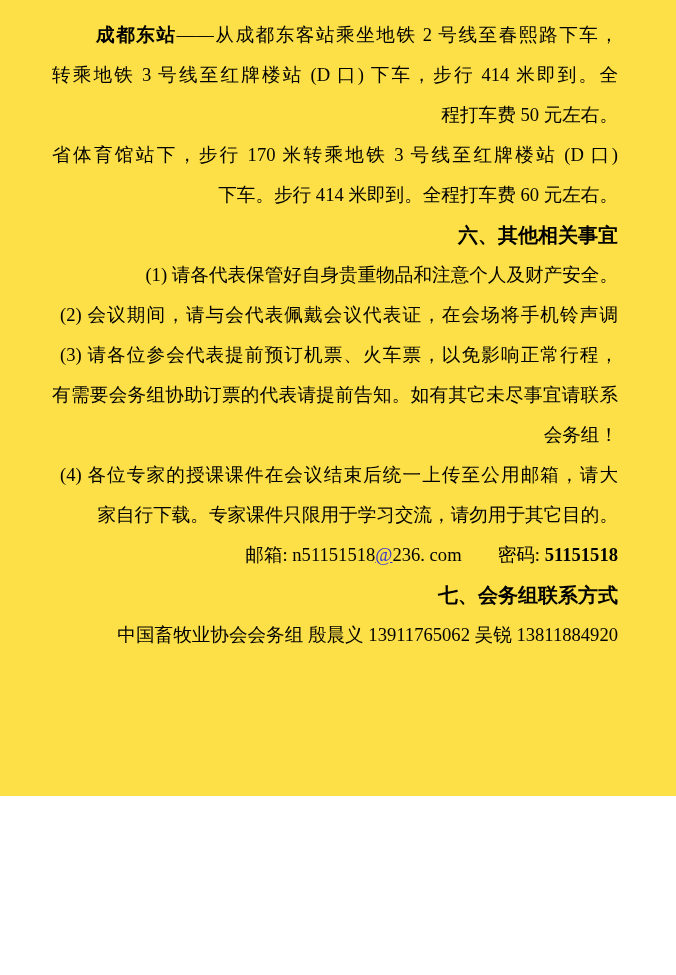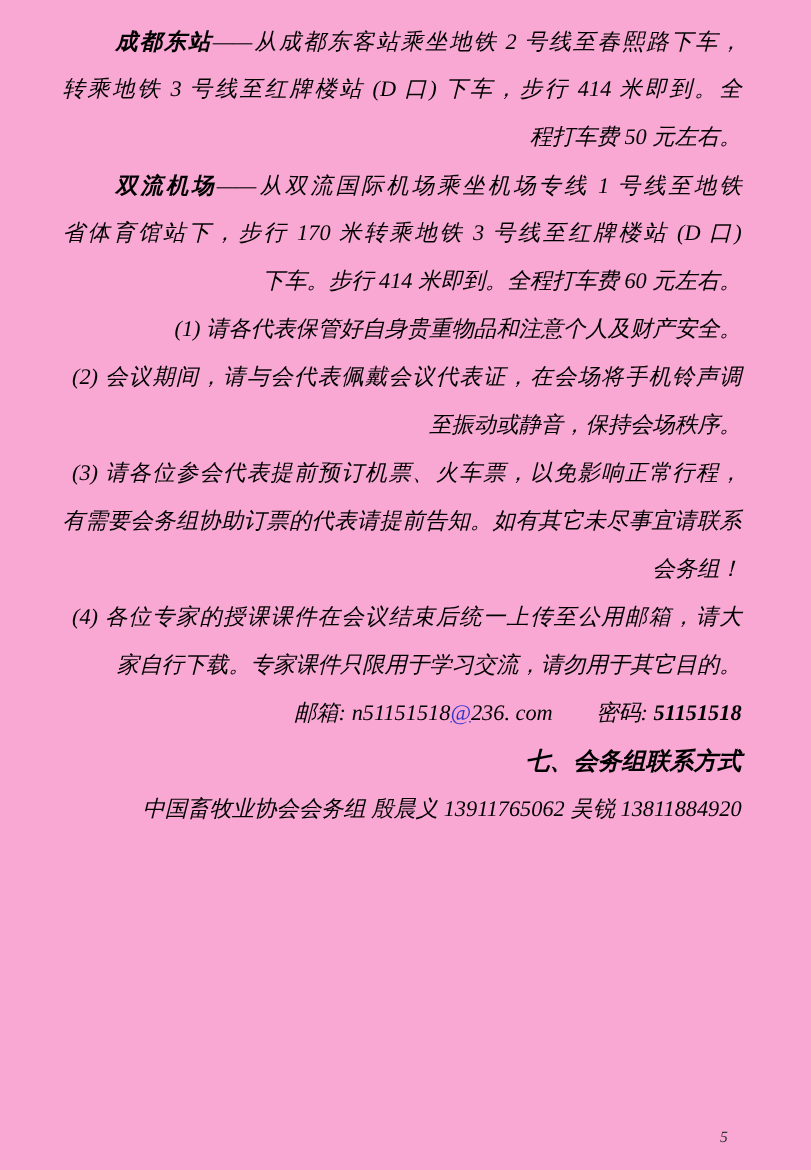--- a/index.html
+++ b/index.html
@@ -3,26 +3,25 @@
 <meta charset="utf-8">
 <style>
   html, body {
     margin: 0;
     padding: 0;
     background: #ffffff;
   }
   .page {
     position: relative;
     width: 676px;
-    height: 975px;
-    background: #f9a8d4;
+    height: 796px;
+    background: #fde047;
     color: #000000;
     font-family: "Liberation Serif", "DejaVu Serif", serif;
     overflow: hidden;
-    font-style: italic;
   }
   .content {
     position: absolute;
     left: 52px;
     top: 15px;
     width: 566px;
   }
   .line {
     font-size: 18.6px;
     line-height: 40px;
@@ -73,29 +72,28 @@
 </head>
 <body>
 
 <div class="page">
   <div class="content">
 
     <div class="line j ind-para"><span class="hei">成都东站</span><span>——从成都东客站乘坐地铁 2 号线至春熙路下车，</span></div>
     <div class="line j">转乘地铁 3 号线至红牌楼站 (D 口) 下车，步行 414 米即到。全</div>
     <div class="line">程打车费 50 元左右。</div>
 
-    <div class="line j ind-para"><span class="hei">双流机场</span><span>——从双流国际机场乘坐机场专线 1 号线至地铁</span></div>
     <div class="line j">省体育馆站下，步行 170 米转乘地铁 3 号线至红牌楼站 (D 口)</div>
     <div class="line">下车。步行 414 米即到。全程打车费 60 元左右。</div>
 
+    <div class="line heading">六、其他相关事宜</div>
 
     <div class="line ind-item">(1) 请各代表保管好自身贵重物品和注意个人及财产安全。</div>
 
     <div class="line j ind-item">(2) 会议期间，请与会代表佩戴会议代表证，在会场将手机铃声调</div>
-    <div class="line">至振动或静音，保持会场秩序。</div>
 
     <div class="line j ind-item">(3) 请各位参会代表提前预订机票、火车票，以免影响正常行程，</div>
     <div class="line j">有需要会务组协助订票的代表请提前告知。如有其它未尽事宜请联系</div>
     <div class="line">会务组！</div>
 
     <div class="line j ind-item">(4) 各位专家的授课课件在会议结束后统一上传至公用邮箱，请大</div>
     <div class="line">家自行下载。专家课件只限用于学习交流，请勿用于其它目的。</div>
 
     <div class="line ind-email"><span>邮箱: </span><span>n51151518</span><span class="email-at">@</span><span>236. com</span><span class="pwd-group"><span>密码: </span><span class="pwd-value">51151518</span></span></div>
 

